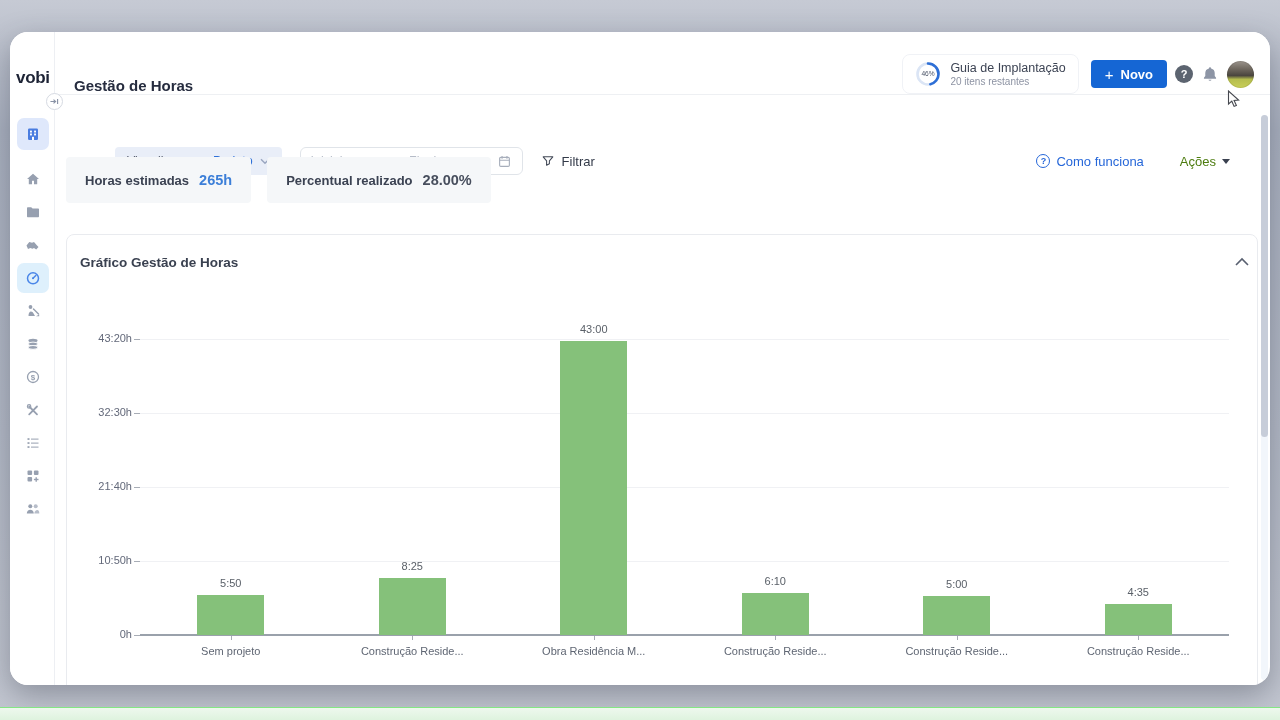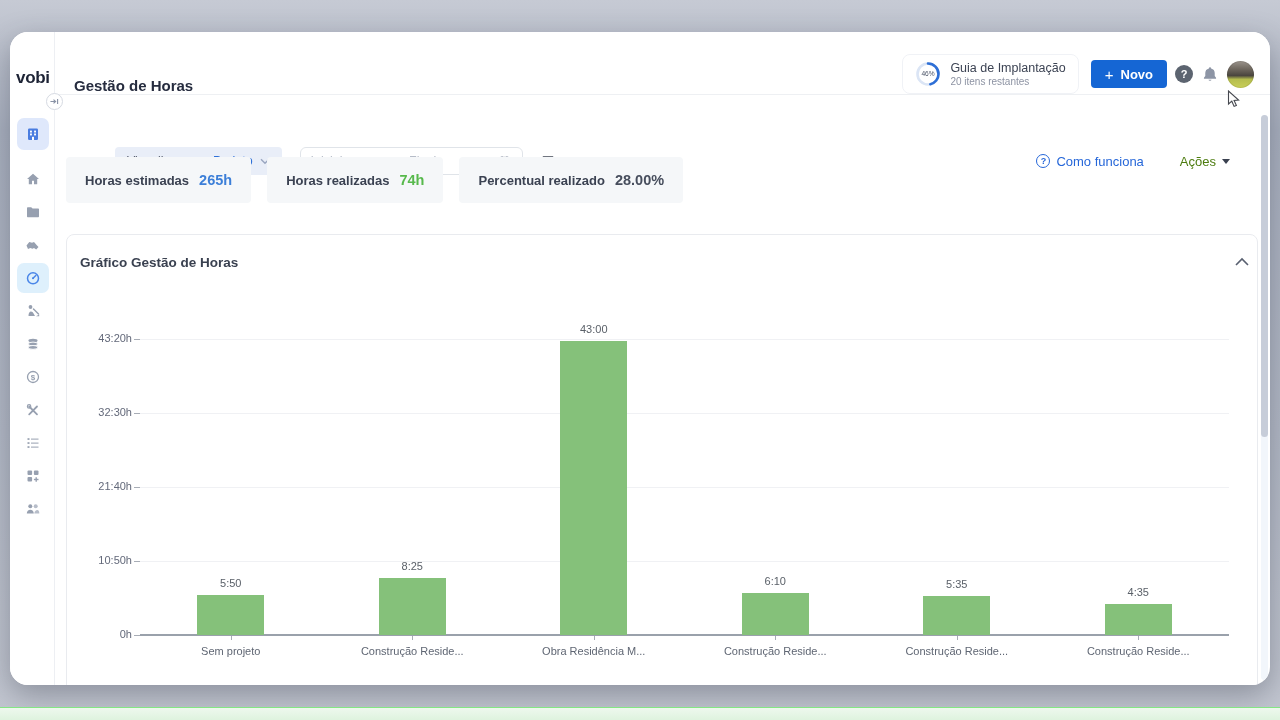--- a/index.html
+++ b/index.html
@@ -255,24 +255,20 @@
     <div class="actions-btn">
       <span>Ações</span>
       <span class="caret-down"></span>
     </div>
   </div>
 
   <div class="stats-row">
     <div class="stat-card">
       <span class="stat-label">Horas estimadas</span>
       <span class="stat-value" style="color: rgb(60, 127, 216);">265h</span>
-    </div>
-    <div class="stat-card">
-      <span class="stat-label">Horas realizadas</span>
-      <span class="stat-value" style="color: rgb(87, 185, 76);">74h</span>
     </div>
     <div class="stat-card">
       <span class="stat-label">Percentual realizado</span>
       <span class="stat-value" style="color: rgb(71, 78, 93);">28.00%</span>
     </div>
   </div>
 
   <div class="chart-card"></div>
   <div class="chart-title">Gráfico Gestão de Horas</div>
   <div class="collapse-btn">
@@ -306,21 +302,21 @@
       <div class="xlabel" style="left: 314.25px; top: 613px;">Construção Reside...</div>
       <div class="bar" style="left: 550.25px; top: 309.277px; height: 293.723px; background: rgb(133, 193, 122);"></div>
       <div class="bar-value" style="left: 538.75px; top: 291.277px;">43:00</div>
       <div class="xtick" style="left: 583.75px; top: 604px;"></div>
       <div class="xlabel" style="left: 495.75px; top: 613px;">Obra Residência M...</div>
       <div class="bar" style="left: 731.75px; top: 560.877px; height: 42.1231px; background: rgb(133, 193, 122);"></div>
       <div class="bar-value" style="left: 720.25px; top: 542.877px;">6:10</div>
       <div class="xtick" style="left: 765.25px; top: 604px;"></div>
       <div class="xlabel" style="left: 677.25px; top: 613px;">Construção Reside...</div>
       <div class="bar" style="left: 913.25px; top: 564.292px; height: 38.7077px; background: rgb(133, 193, 122);"></div>
-      <div class="bar-value" style="left: 901.75px; top: 546.292px;">5:35</div>
+      <div class="bar-value" style="left: 901.75px; top: 546.292px;">5:00</div>
       <div class="xtick" style="left: 946.75px; top: 604px;"></div>
       <div class="xlabel" style="left: 858.75px; top: 613px;">Construção Reside...</div>
       <div class="bar" style="left: 1094.75px; top: 571.692px; height: 31.3077px; background: rgb(133, 193, 122);"></div>
       <div class="bar-value" style="left: 1083.25px; top: 553.692px;">4:35</div>
       <div class="xtick" style="left: 1128.25px; top: 604px;"></div>
       <div class="xlabel" style="left: 1040.25px; top: 613px;">Construção Reside...</div>
     </div>
 
   <div class="scroll-track"></div>
   <div class="scroll-thumb"></div>

